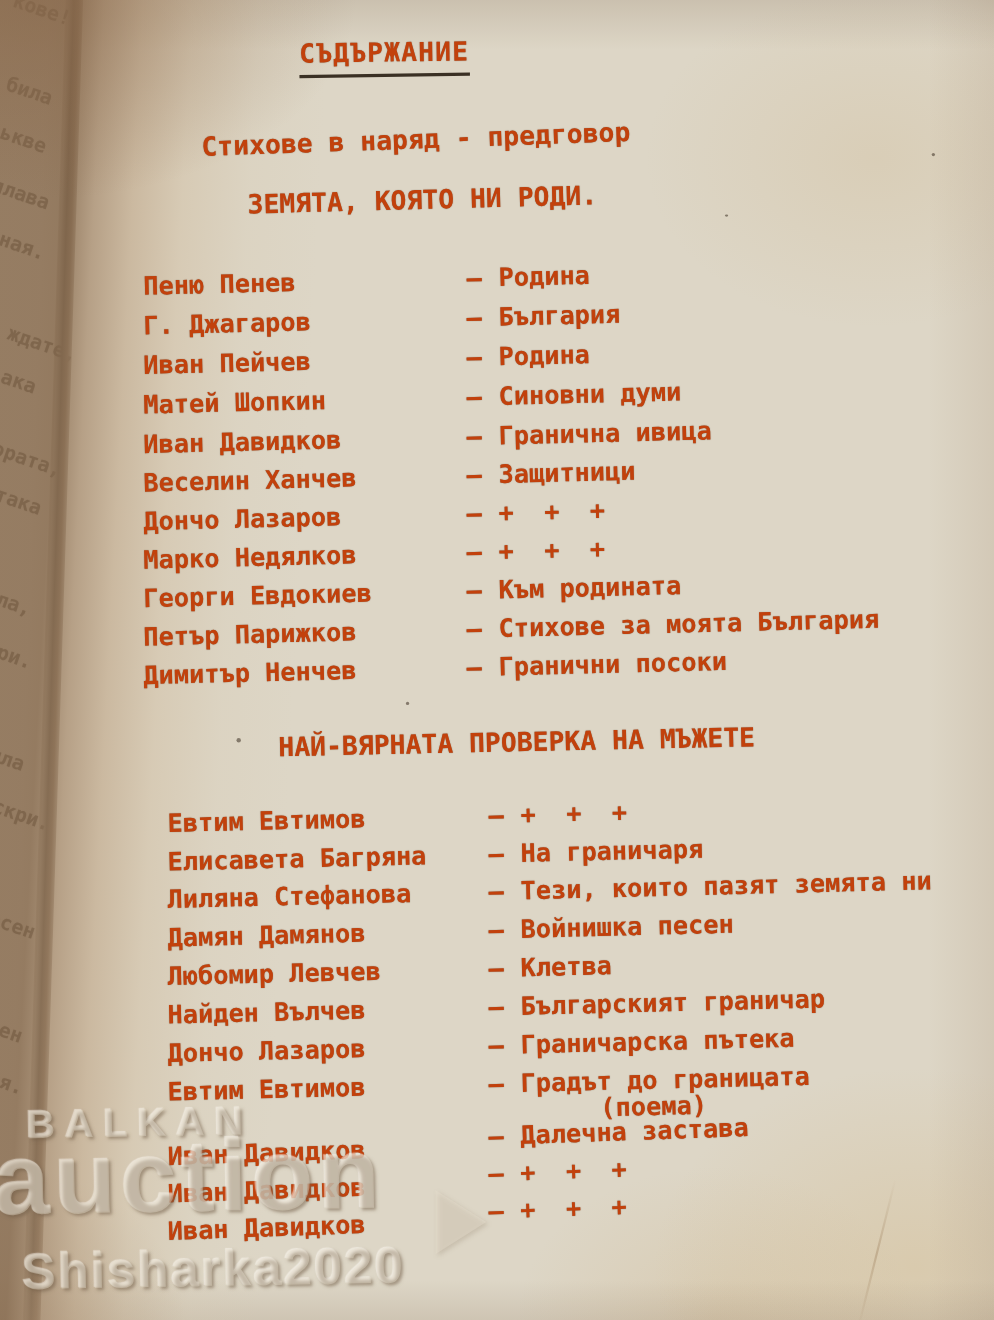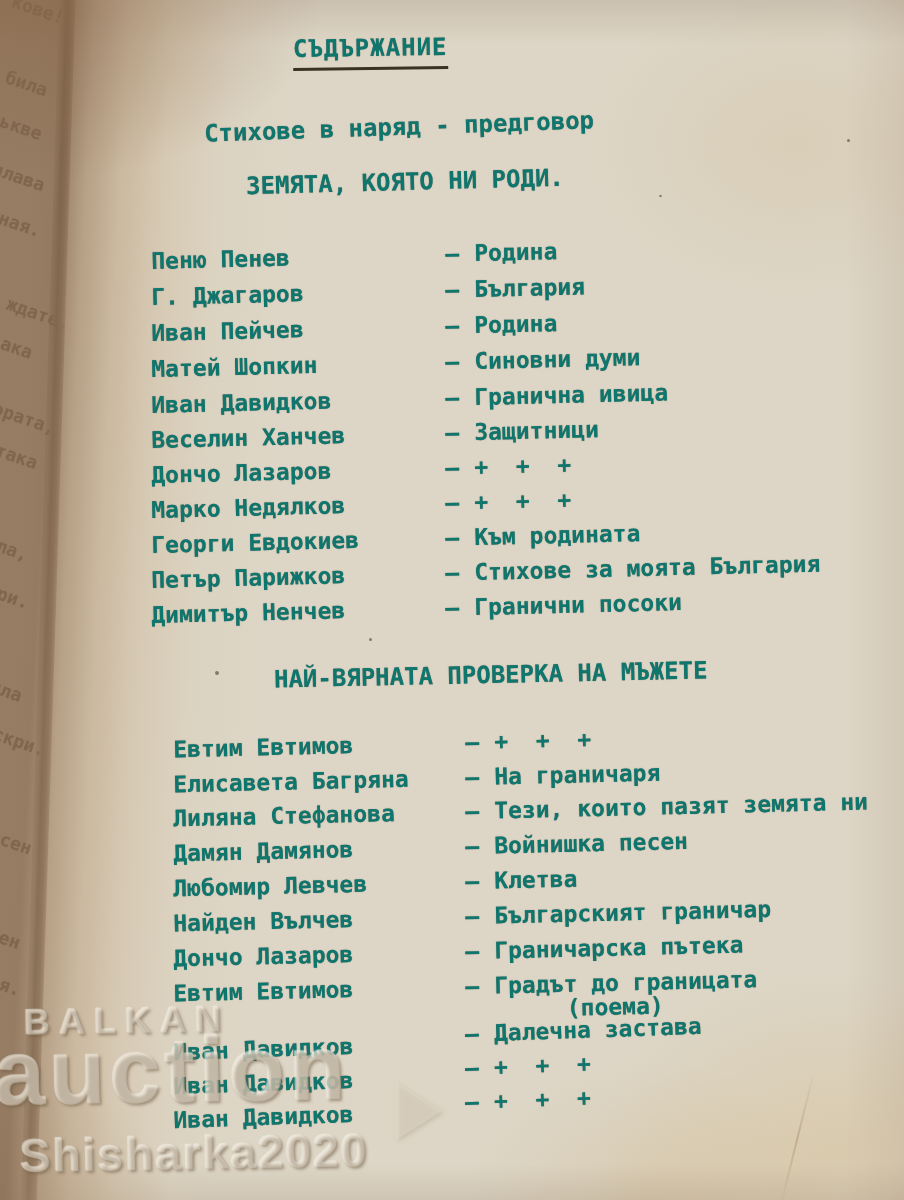--- a/index.html
+++ b/index.html
@@ -32,21 +32,21 @@
     position:absolute;left:60px;top:-14px;width:16px;height:1262px;z-index:2;
     transform:rotate(1.85deg);transform-origin:0 0;
     background:linear-gradient(90deg, rgba(90,70,50,.25), #3c2e20 45%, #5a4430 75%, rgba(90,70,50,.55));
   }
   .fragment{
     position:absolute;white-space:pre;font-weight:bold;font-size:18px;
     color:rgba(48,40,31,.82);transform:rotate(17deg);transform-origin:0 0;
     text-shadow:0 0 1px rgba(48,40,31,.5);
   }
   
-  .content{position:absolute;inset:0;z-index:4;color:#0f766e;filter:blur(.3px);margin-left:21px;}
+  .content{position:absolute;inset:0;z-index:4;color:#c2410c;filter:blur(.3px);}
   .content .txt{text-shadow:0 0 1px rgba(50,41,31,.55);}
   .page-title{
     position:absolute;left:272px;top:34px;font-size:24px;font-weight:bold;letter-spacing:1px;
     border-bottom:3px solid #3a3024;padding-bottom:5px;transform:rotate(-.8deg);
   }
   .preface{position:absolute;left:183px;top:113px;font-size:24px;font-weight:bold;transform:rotate(-2deg);white-space:pre;}
   .sec-heading{position:absolute;font-size:24px;font-weight:bold;white-space:pre;}
   .sec1-heading{left:225px;top:168px;transform:rotate(-1.5deg);}
   .sec2-heading{left:253px;top:661px;transform:rotate(-1.2deg);}
   .toc-row{position:absolute;left:0;width:100%;height:32px;font-size:23px;font-weight:bold;transform-origin:130px 0;transform:rotate(-1.4deg);}

